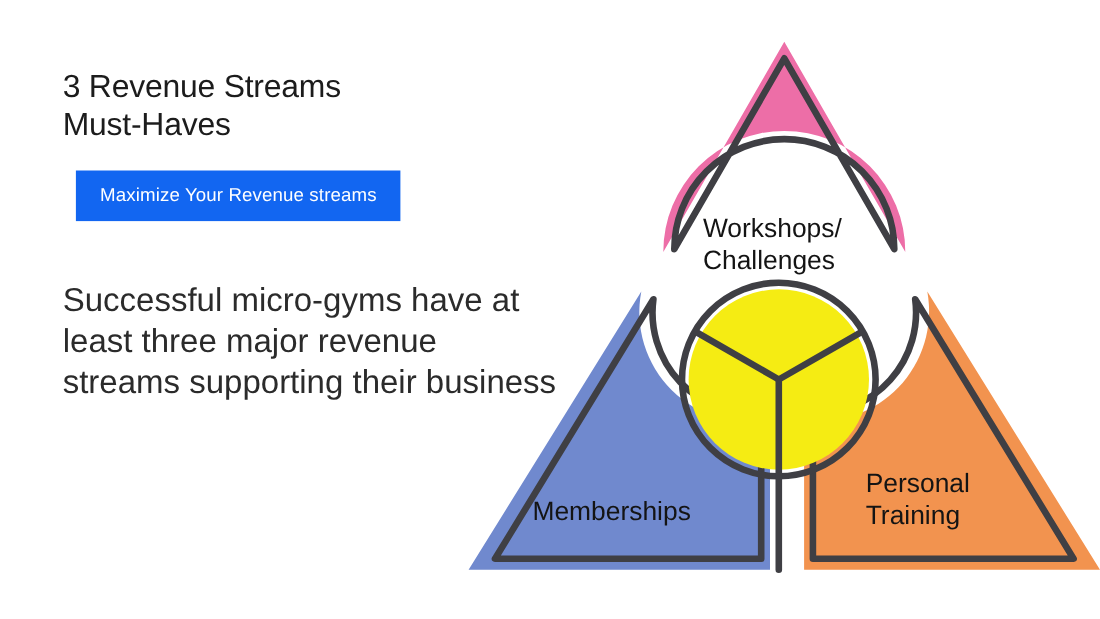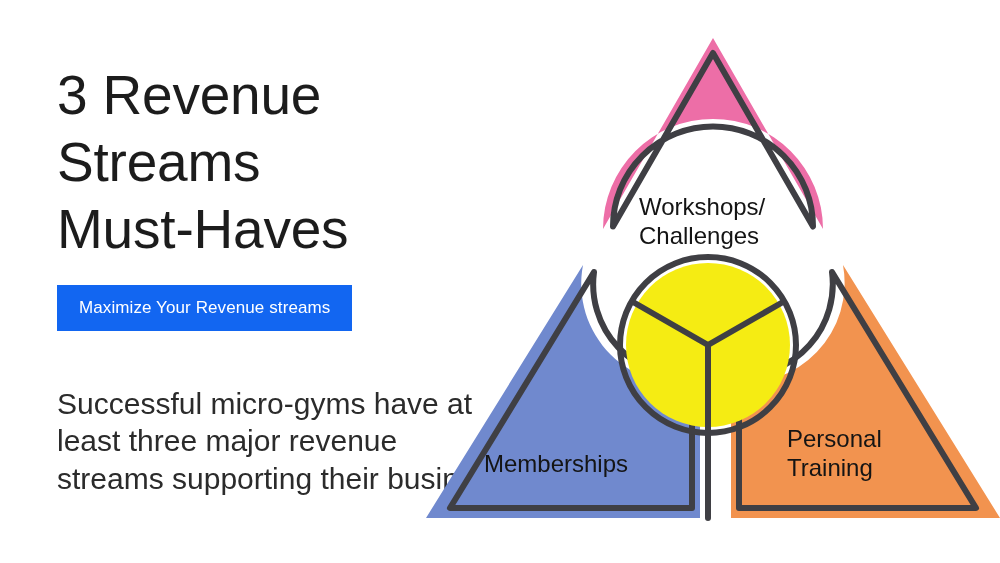--- a/index.html
+++ b/index.html
@@ -22,41 +22,42 @@
   }
 
   
   .text-col {
     position: absolute;
     left: 57px;
     top: 62px;
     width: 460px;
   }
   .title {
-    font-size: 55px;
+    font-size: 29px;
     line-height: 1.22;
     font-weight: 400;
     letter-spacing: -0.2px;
     color: #1c1c1c;
     margin: 0;
     white-space: pre-line;
   }
   .badge {
     display: inline-block;
     margin-top: 22px;
     background: #1266f1;
     color: #ffffff;
     font-size: 17px;
     line-height: 1;
     padding: 14px 22px 15px 22px;
     letter-spacing: 0.1px;
     border: none;
     cursor: pointer;
     text-align: left;
     font-family: "Liberation Sans", sans-serif;
+    margin-left: 12px;
   }
   .body-text {
     margin: 0;
     margin-top: 54px;
     font-size: 30px;
     line-height: 1.24;
     font-weight: 400;
     color: #2b2b2b;
     width: 450px;
   }

